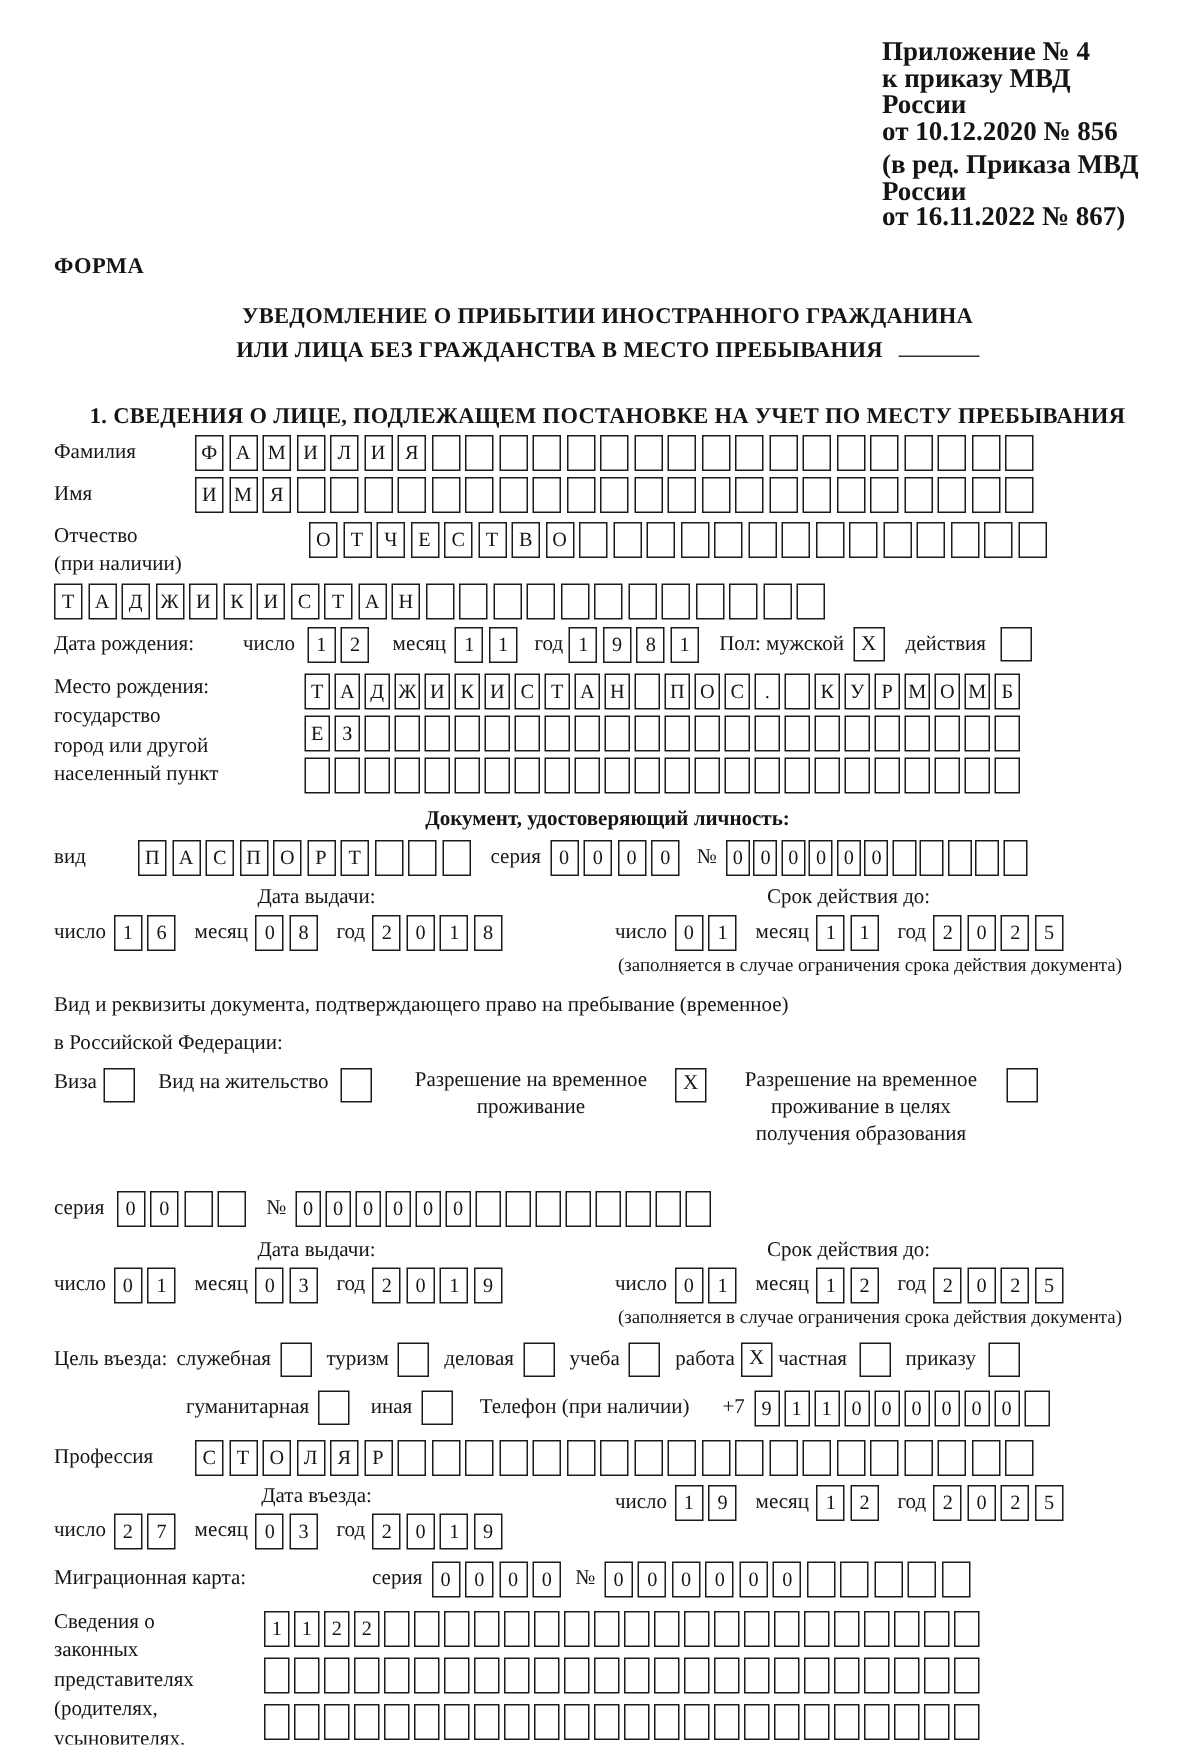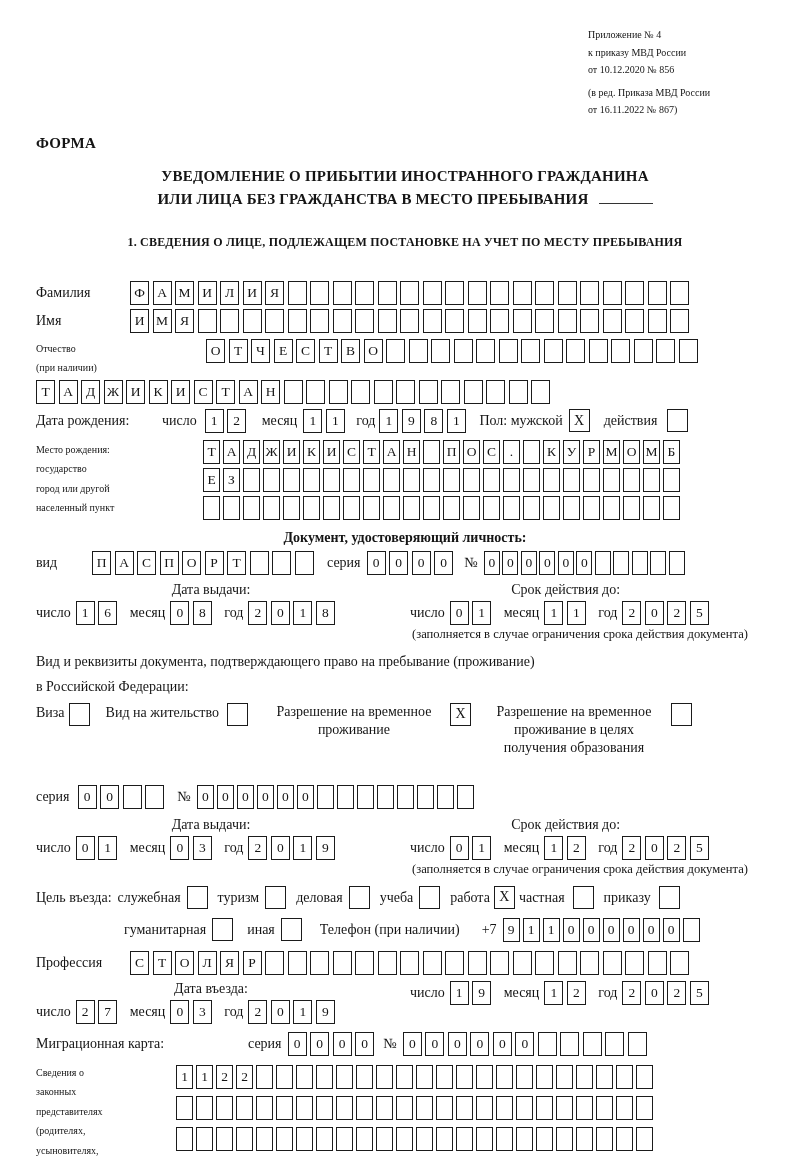--- a/index.html
+++ b/index.html
@@ -3,31 +3,31 @@
 <meta charset="utf-8">
 <style>
   * { box-sizing: border-box; }
   html,body { margin:0; padding:0; }
   body {
     width: 800px; height: 1163px; overflow: hidden;
     background: #fff; color: #151515;
     font-family: "Liberation Serif", "DejaVu Serif", serif;
     padding: 26px 26px 16px 36px;
   }
-  .appendix { margin-left: 552px; font-size: 10px; line-height: 17.5px; }
+  .appendix { margin-left: 552px; font-size: 18px; line-height: 17.5px; font-weight: bold; }
   .appendix .rev { margin-top: 5px; }
   .forma { text-align: left; padding-right: 32px; font-weight: bold; font-size: 15px; margin-top: 16px; letter-spacing: .3px; }
   .title { text-align: center; font-weight: bold; font-size: 15px; line-height: 23px; margin-top: 13px; letter-spacing: .2px; }
   .blank-line { display: inline-block; width: 54px; border-bottom: 1.6px solid #333; height: 13px; margin-left: 10px; }
-  .sec-heading { text-align: center; font-weight: bold; font-size: 12px; margin-top: 24px; margin-bottom: 31px; letter-spacing: .2px; white-space: nowrap; }
+  .sec-heading { text-align: center; font-weight: bold; font-size: 15px; margin-top: 24px; margin-bottom: 3px; letter-spacing: .2px; white-space: nowrap; }
 
   .row { display: flex; align-items: flex-start; margin-bottom: 4px; }
   .vcenter { align-items: center; }
   .lbl { font-size: 14px; line-height: 19px; flex-shrink: 0; }
-  .lblcol { font-size: 10px; line-height: 19.5px; flex-shrink: 0; }
+  .lblcol { font-size: 14px; line-height: 19.5px; flex-shrink: 0; }
 
   .cells { display: inline-flex; flex-wrap: nowrap; flex-shrink: 0; }
   .cell {
     width: 19px; height: 24px; border: 1.5px solid #1b1b1b; margin-right: 3.5px;
     display: inline-flex; align-items: center; justify-content: center;
     font-size: 13.5px; flex-shrink: 0; background: #fff;
   }
   .md .cell { width: 17px; margin-right: 3px; }
   .sm .cell { width: 16px; margin-right: 2.5px; }
 
@@ -388,21 +388,21 @@
           <span class="cell">2</span>
           <span class="cell">0</span>
           <span class="cell">2</span>
           <span class="cell">5</span>
         </span>
     </div>
   </div>
 </div>
 <div class="note">(заполняется в случае ограничения срока действия документа)</div>
 
-<div class="text-line">Вид и реквизиты документа, подтверждающего право на пребывание (проживание)</div>
+<div class="text-line">Вид и реквизиты документа, подтверждающего право на пребывание (временное)</div>
 <div class="text-line" style="margin-top:4px">в Российской Федерации:</div>
 
 <div class="row" style="margin-top:6px; margin-bottom:28px">
   <span class="lbl mr4">Виза</span>
   <span class="cbox mr16"></span>
   <span class="lbl mr8">Вид на жительство</span>
   <span class="cbox mr18"></span>
   <span class="opt-label mr8" style="width:176px">
     <div>Разрешение на временное</div>
     <div>проживание</div>

